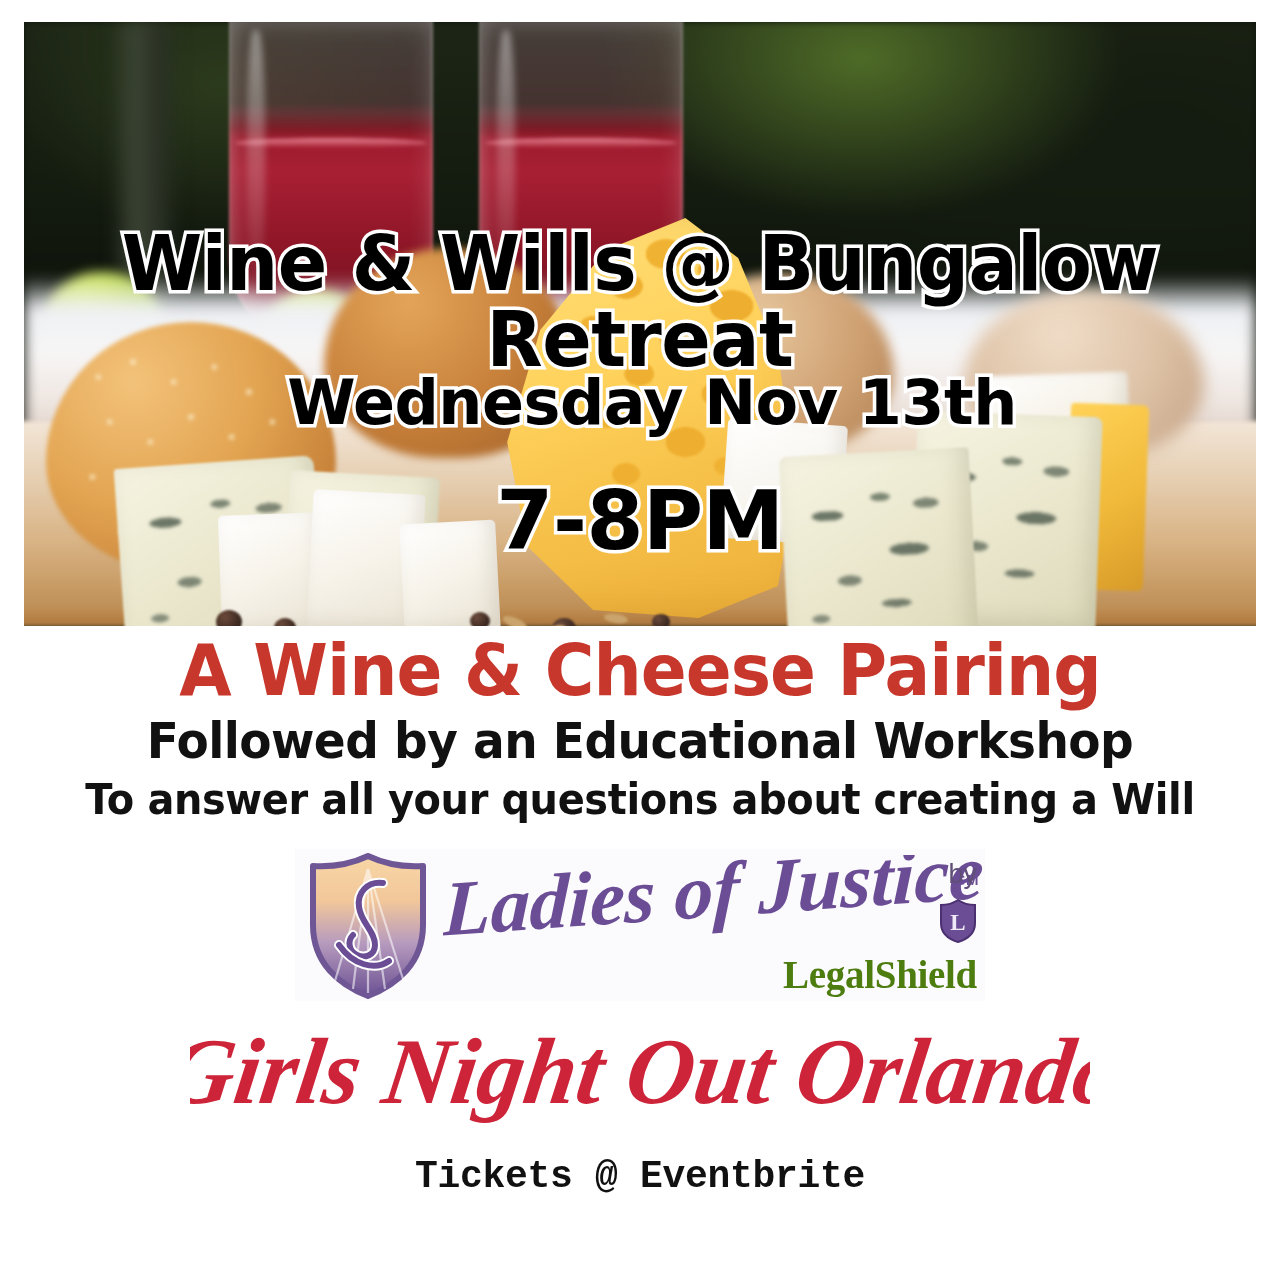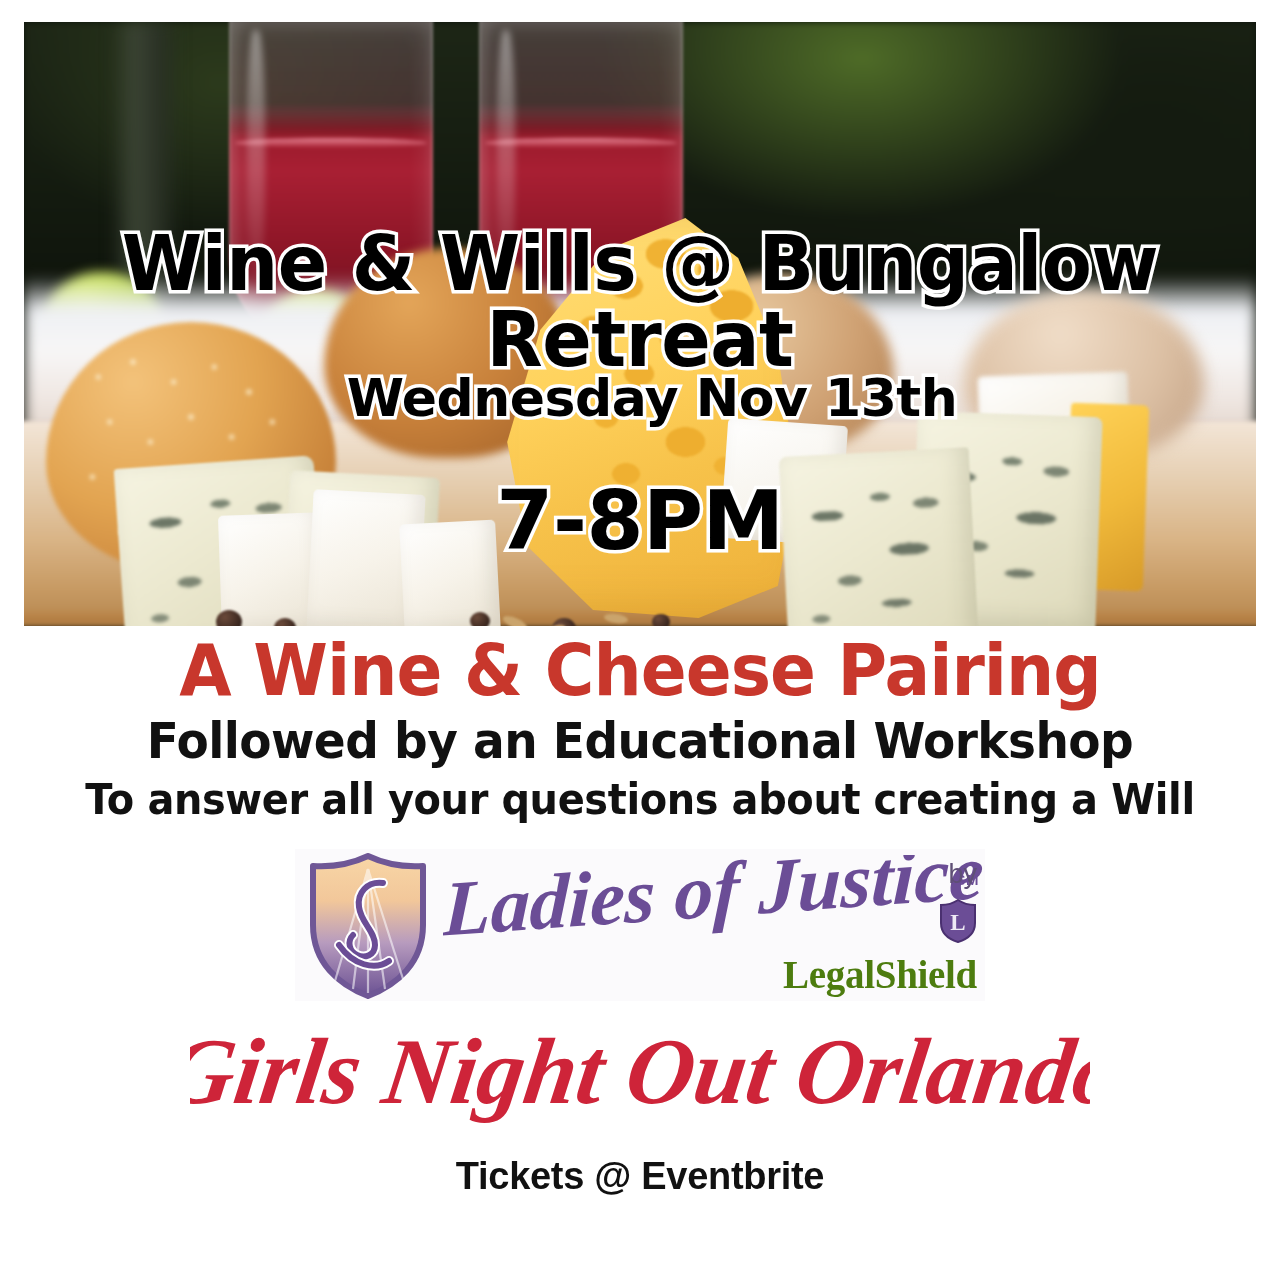--- a/index.html
+++ b/index.html
@@ -332,21 +332,21 @@
     font-family: "DejaVu Sans", sans-serif;
   }
   .headline-title {
     top: 226px;
     font-size: 76px;
     line-height: 1;
     transform: scaleX(0.96);
   }
   .headline-date {
     top: 372px;
-    font-size: 52px;
+    font-size: 62px;
     line-height: 1;
     margin-left: 24px;
   }
   .headline-time {
     top: 480px;
     font-size: 82px;
     line-height: 1;
   }
 
   
@@ -453,21 +453,21 @@
   
   .gno {
     margin: 14px auto 0;
     width: 900px;
     height: 120px;
   }
 
   
   .tickets-line {
     margin-top: 16px;
-    font-family: Liberation Sans, sans-serif;
+    font-family: Liberation Mono, monospace;
     font-size: 38px;
     font-weight: 700;
     color: #111111;
     letter-spacing: -0.3px;
   }
 </style>
 </head>
 <body>
 
 <div class="flyer">

